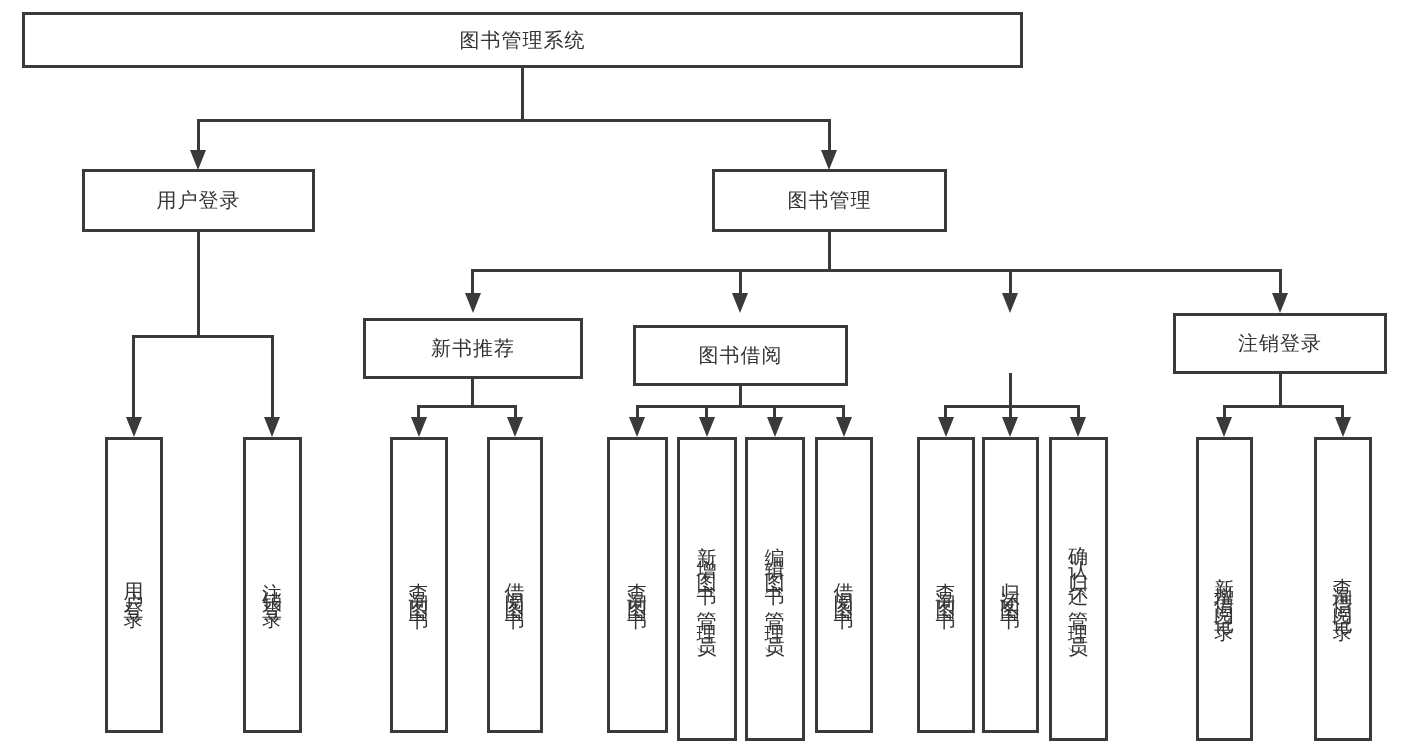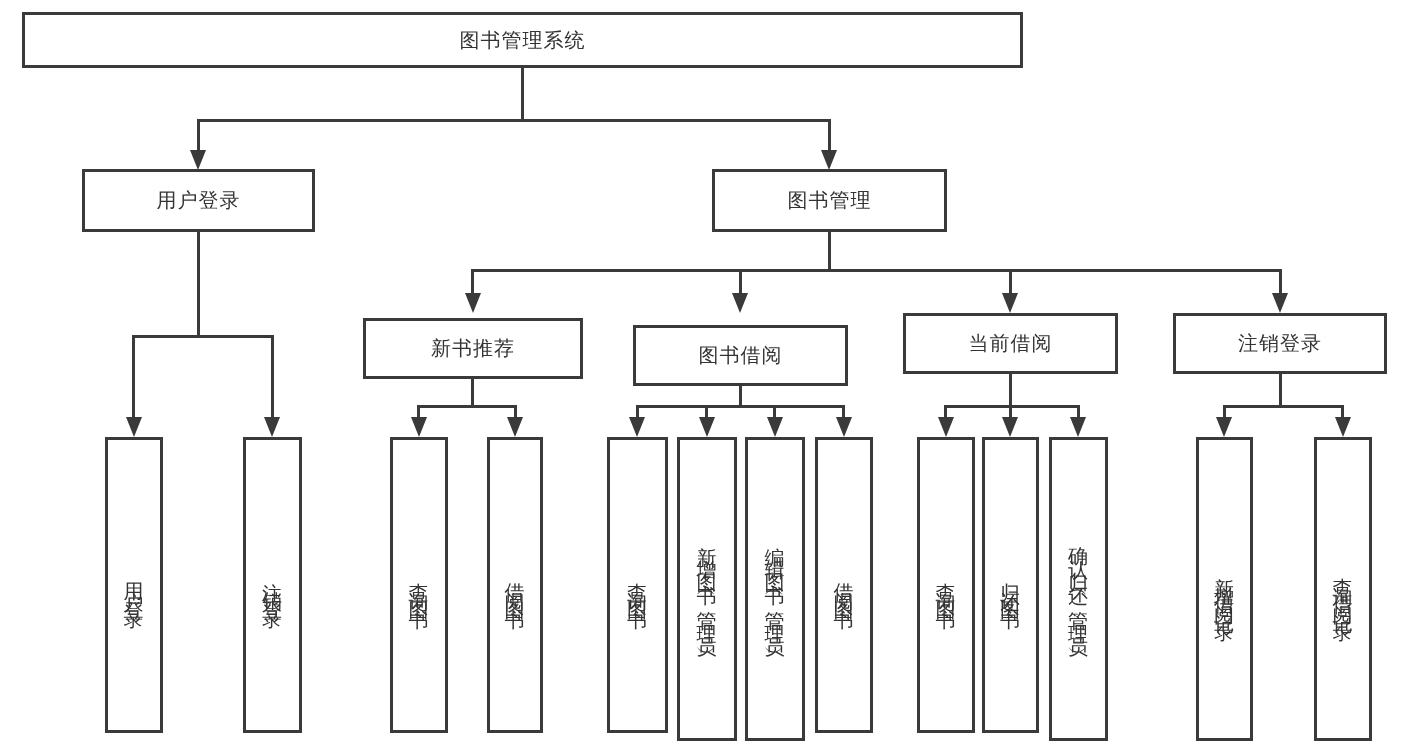--- a/index.html
+++ b/index.html
@@ -102,21 +102,20 @@
   <div class="arrow" style="left:465px; top:293px;"></div>
   <div class="line" style="left:739px; top:269px; width:3px; height:27px;"></div>
   <div class="arrow" style="left:732px; top:293px;"></div>
   <div class="line" style="left:1009px; top:269px; width:3px; height:27px;"></div>
   <div class="arrow" style="left:1002px; top:293px;"></div>
   <div class="line" style="left:1279px; top:269px; width:3px; height:27px;"></div>
   <div class="arrow" style="left:1272px; top:293px;"></div>
 
   <div class="box hbox" style="left:363px; top:318px; width:220px; height:61px;">新书推荐</div>
   <div class="box hbox" style="left:633px; top:313px; width:215px; height:61px;margin-top:12px;">图书借阅</div>
-  <div class="box hbox" style="left:903px; top:313px; width:215px; height:61px;">当前借阅</div>
   <div class="box hbox" style="left:1173px; top:313px; width:214px; height:61px;">注销登录</div>
 
   <div class="line" style="left:471px; top:373px; width:3px; height:35px;"></div>
   <div class="line" style="left:417px; top:405px; width:100px; height:3px;"></div>
   <div class="line" style="left:417px; top:405px; width:3px; height:15px;"></div>
   <div class="arrow" style="left:411px; top:417px;"></div>
   <div class="line" style="left:514px; top:405px; width:3px; height:15px;"></div>
   <div class="arrow" style="left:507px; top:417px;"></div>
 
   <div class="line" style="left:739px; top:373px; width:3px; height:35px;"></div>

